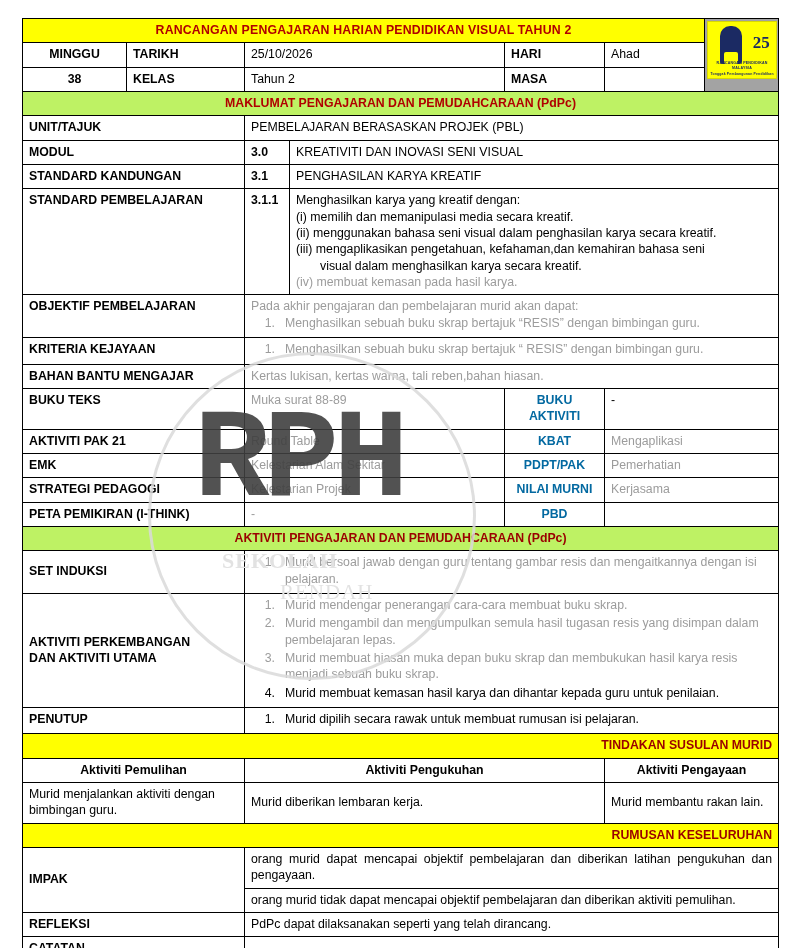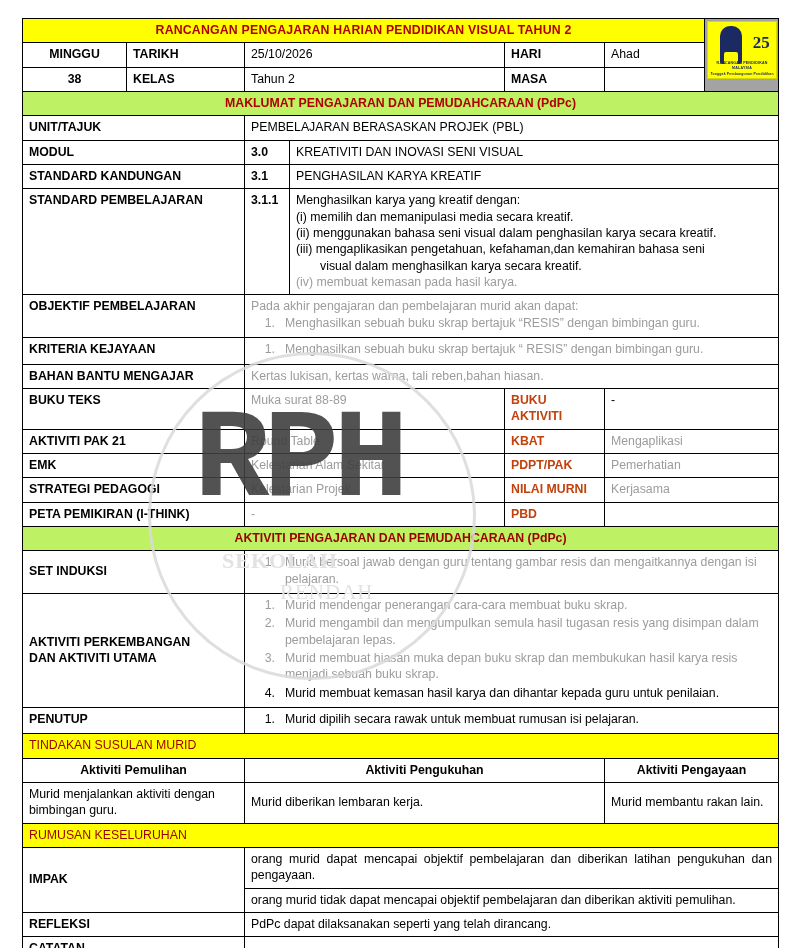--- a/index.html
+++ b/index.html
@@ -58,21 +58,21 @@
     font-weight: bold;
     font-size: 12.8px;
     padding: 3px 4px 4px 4px;
     color: #b00000;
     margin-left: 44px;
   }
   .yellow-band.dark td { color: #9a0000; }
   .center { text-align: center; }
   .label { font-weight: bold; }
   .faded { color: #9c9c9c; }
-  .faded-strong { color: #c2410c; }
+  .faded-strong { color: #0369a1; text-align: center; }
   .just { text-align: justify; }
   .numlist {
     display: flex;
     margin-bottom: 2px;
   }
   .numlist .n {
     width: 34px;
     flex: 0 0 34px;
     text-align: right;
     padding-right: 10px;
@@ -182,22 +182,22 @@
     left: 132px;
     top: 228px;
     font-family: "Liberation Serif", serif;
     font-size: 21px;
     font-weight: normal;
     color: #e2e2e2;
     letter-spacing: 1px;
   }
   .tsm-head td {
     background: #ffff00;
-    text-align: left;
-    font-weight: normal;
+    text-align: right;
+    font-weight: bold;
     font-size: 12.8px;
     color: #9a0000;
     padding: 3px 4px 4px 4px;
     margin-top: 16px;
   }
   .sub-head td {
     text-align: center;
     font-weight: bold;
     font-size: 12.5px;
     padding: 4px;

